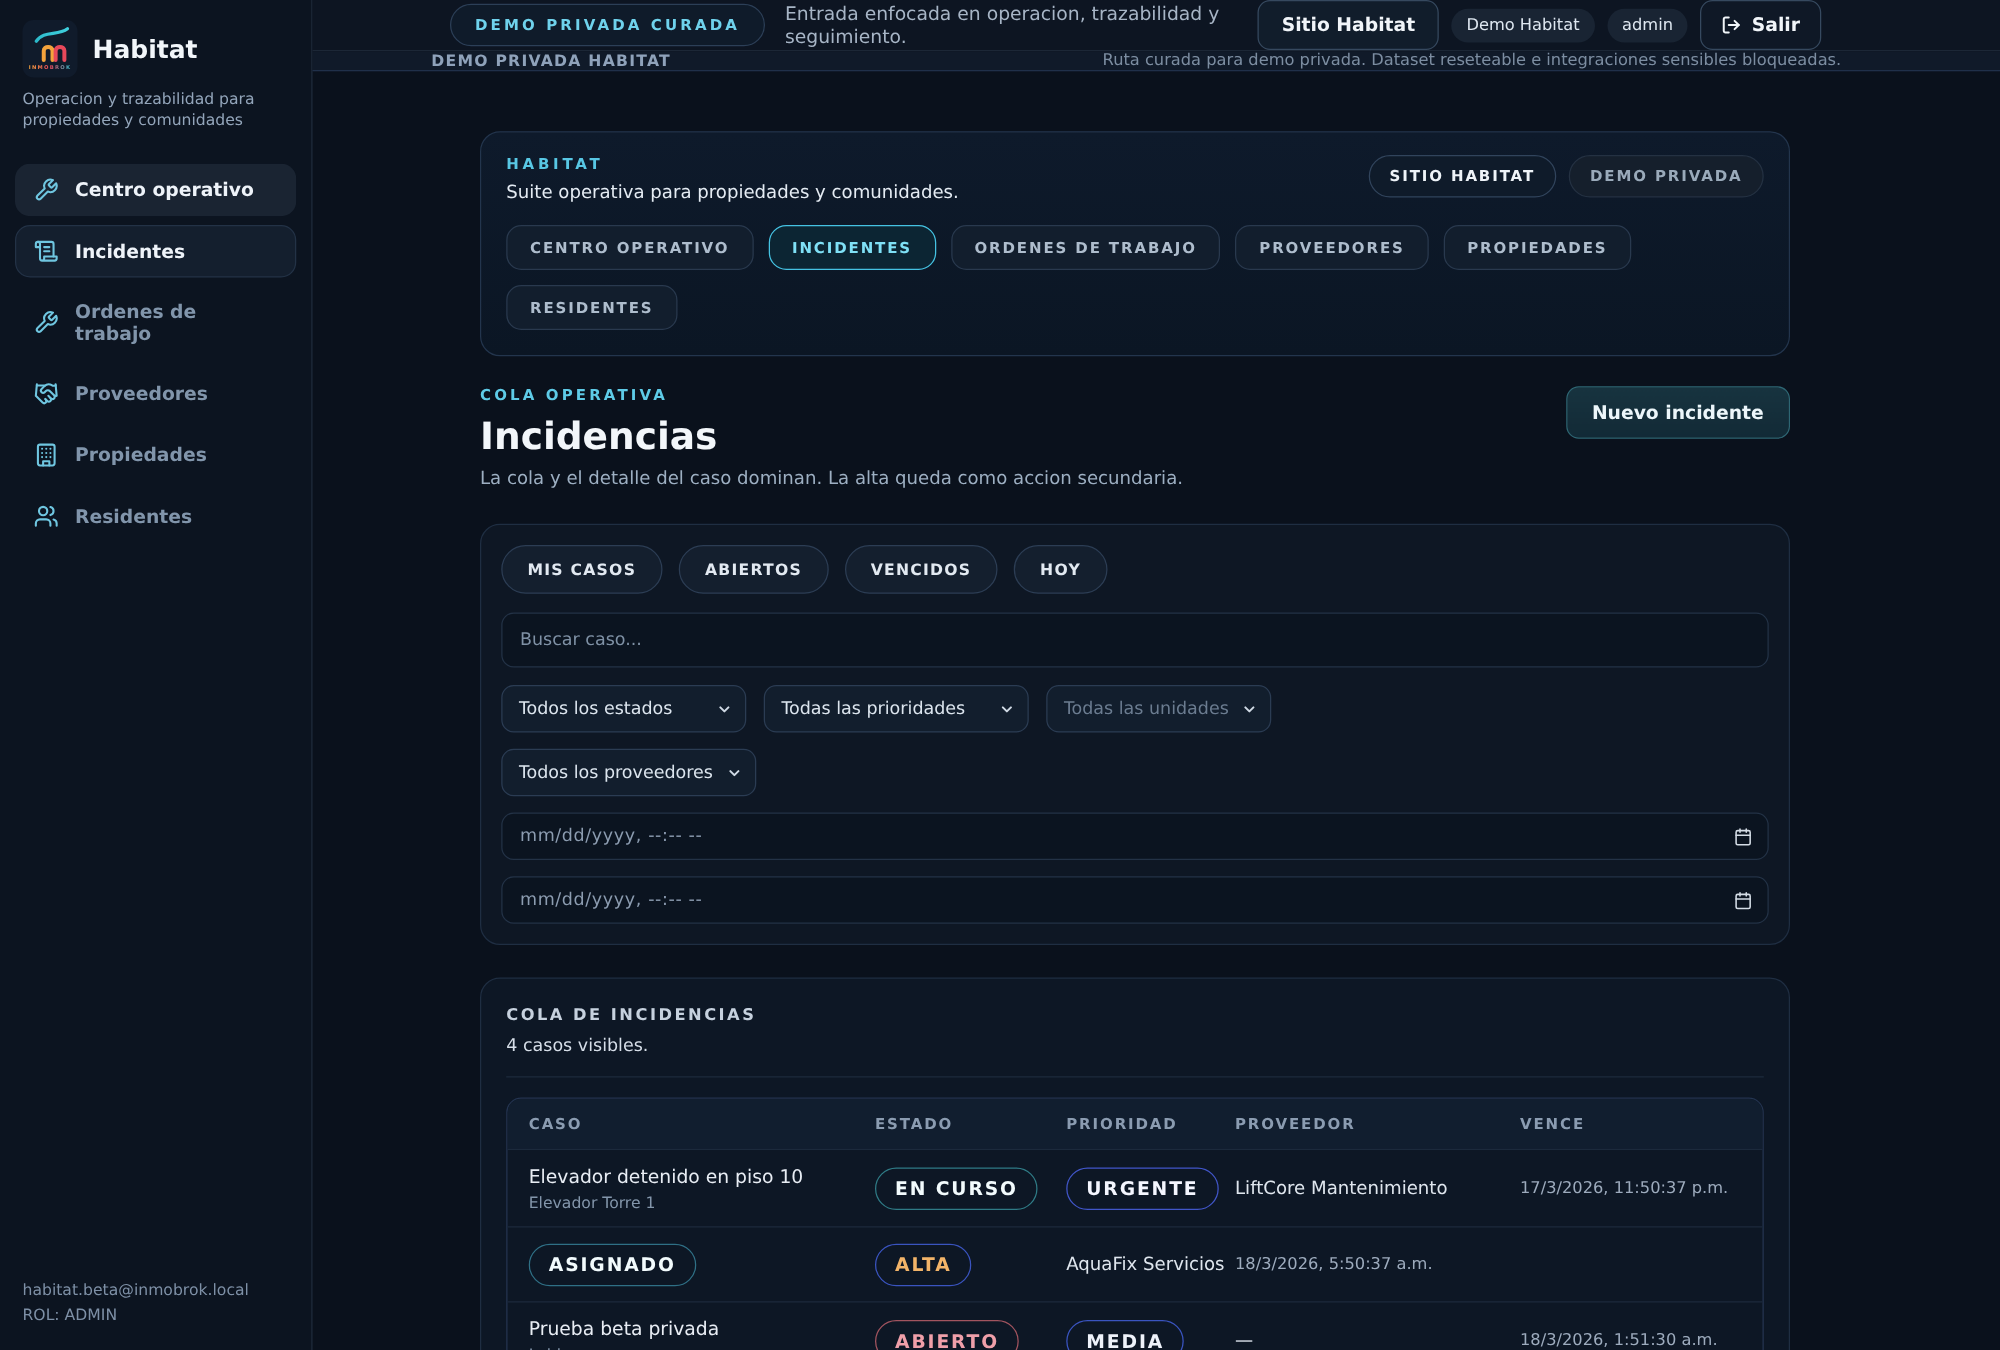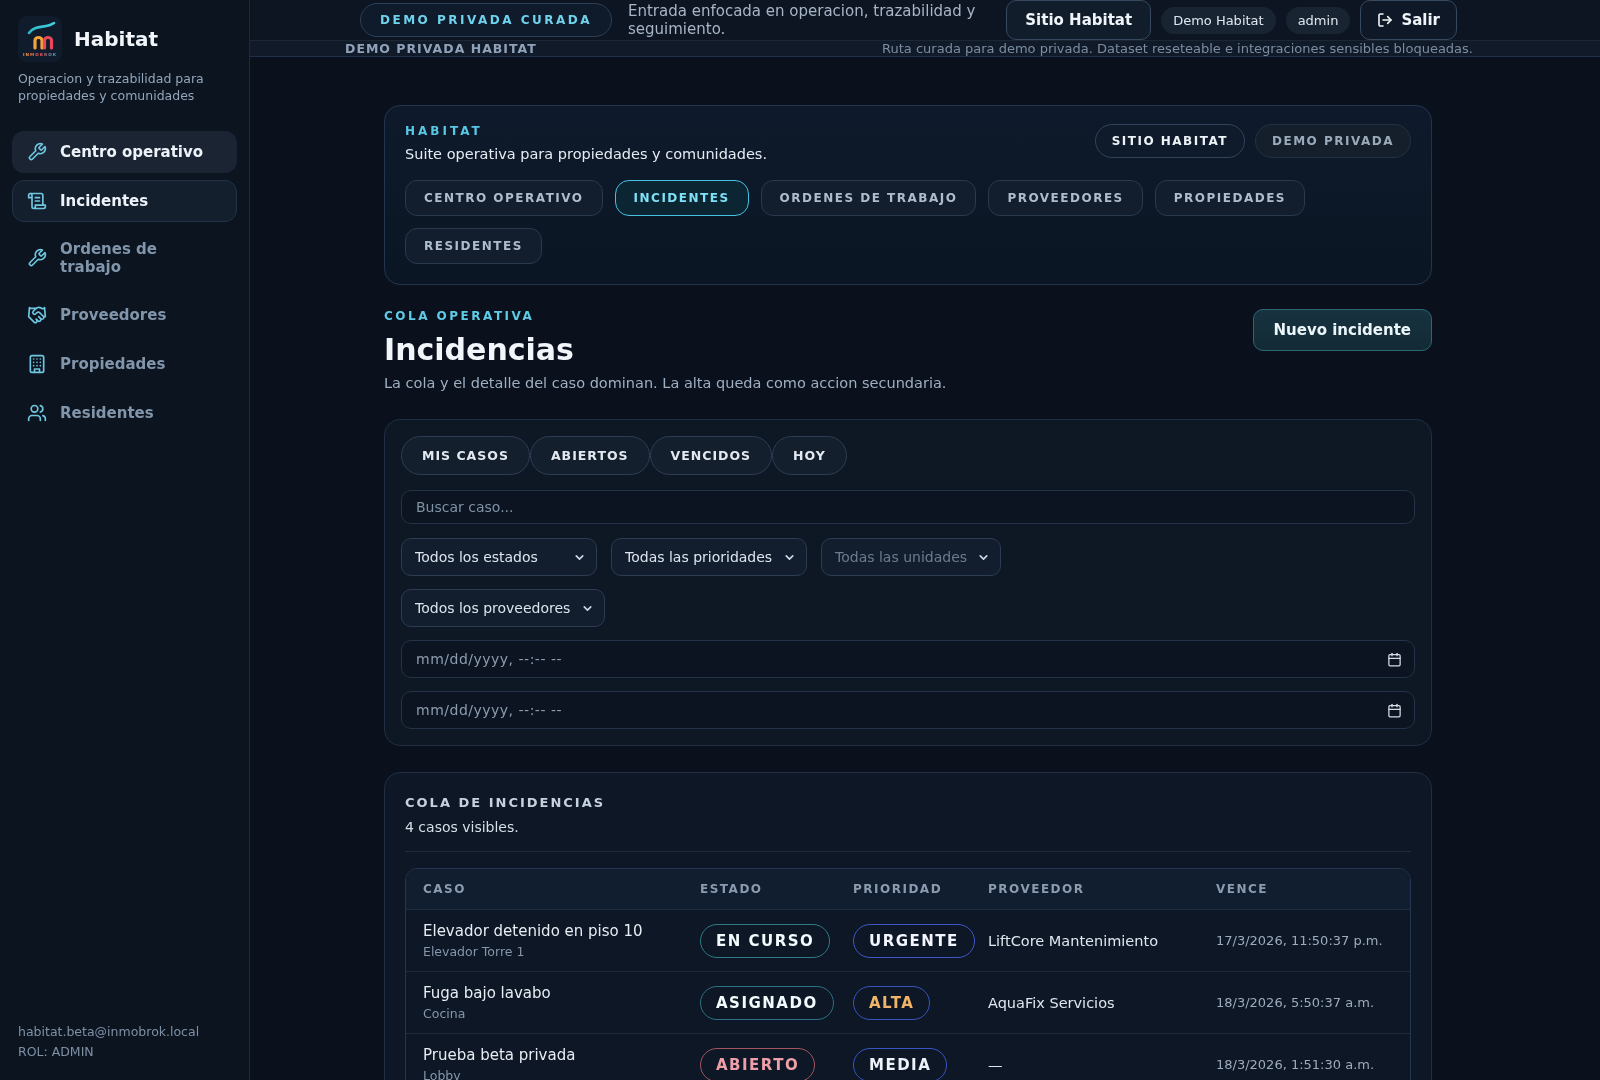--- a/index.html
+++ b/index.html
@@ -117,48 +117,48 @@
     border: 1px solid #2e6673; border-radius: 10px;
     padding: 11px 20px; cursor: pointer; margin-bottom: 2px; white-space: nowrap;
     font-family: inherit;
   }
 
   
   .filter-card {
     margin-top: 28px; background: #0e1724; border: 1px solid #1f2e42;
     border-radius: 16px; padding: 16px;
   }
-  .quick-row { display: flex; }
+  .quick-row { display: flex; gap: 13px; }
   .quick-pill {
     font-size: 12.5px; font-weight: bold; letter-spacing: 1px; color: #e2e9f1;
     background: #141f2e; border: 1px solid #2c3d54; border-radius: 999px;
     padding: 11px 20px; cursor: pointer; white-space: nowrap; font-family: inherit;
   }
   .search-input {
-    margin-top: 15px; width: 100%; height: 34px;
+    margin-top: 15px; width: 100%; height: 44px;
     background: #0b1420; border: 1px solid #233246; border-radius: 10px;
     color: #dce5ee; font-size: 14px; padding: 0 14px; outline: none;
     font-family: inherit; display: block;
   }
   .search-input::placeholder { color: #7f91a5; }
   .selects-row { margin-top: 14px; display: flex; gap: 14px; flex-wrap: wrap; }
   .select-box {
     position: relative; height: 38px;
     background: #121e2d; border: 1px solid #2b3c53; border-radius: 10px;
     display: flex; align-items: center; cursor: pointer;
   }
   .select-box select {
     appearance: none; -webkit-appearance: none;
     background: transparent; border: none; outline: none;
     color: #dce5ee; font-size: 14px; font-family: inherit;
     padding: 0 30px 0 13px; width: 100%; height: 100%; cursor: pointer;
   }
   .select-box.dim select { color: #6b7c90; }
   .select-box .chev { position: absolute; right: 10px; pointer-events: none; color: #cfd9e4; display: flex; }
-  .w-estados { width: 196px; } .w-prioridades { width: 196px; }
+  .w-estados { width: 196px; } .w-prioridades { width: 212px; }
   .w-propiedades { width: 230px; } .w-unidades { width: 180px; }
   .w-proveedores { width: 204px; }
   .date-field {
     margin-top: 13px; height: 38px; width: 100%;
     background: #0b1420; border: 1px solid #233246; border-radius: 10px;
     display: flex; align-items: center; padding: 0 12px 0 14px;
   }
   .date-field input {
     flex: 1; background: transparent; border: none; outline: none;
     color: #8c9cb0; font-size: 14px; letter-spacing: 0.5px; font-family: inherit;
@@ -461,24 +461,20 @@
               <div class="case-title">Elevador detenido en piso 10</div>
               <div class="case-sub">Elevador Torre 1</div>
             </div>
             <div><span class="badge" data-variant="encurso">EN CURSO</span></div>
             <div><span class="badge" data-variant="urgente">URGENTE</span></div>
             <div class="provider-cell">LiftCore Mantenimiento</div>
             <div class="due-cell">17/3/2026, 11:50:37 p.m.</div>
           </div>
 
           <div class="t-row">
-            <div>
-              <div class="case-title">Fuga bajo lavabo</div>
-              <div class="case-sub">Cocina</div>
-            </div>
             <div><span class="badge" data-variant="asignado">ASIGNADO</span></div>
             <div><span class="badge" data-variant="alta">ALTA</span></div>
             <div class="provider-cell">AquaFix Servicios</div>
             <div class="due-cell">18/3/2026, 5:50:37 a.m.</div>
           </div>
 
           <div class="t-row">
             <div>
               <div class="case-title">Prueba beta privada</div>
               <div class="case-sub">Lobby</div>

